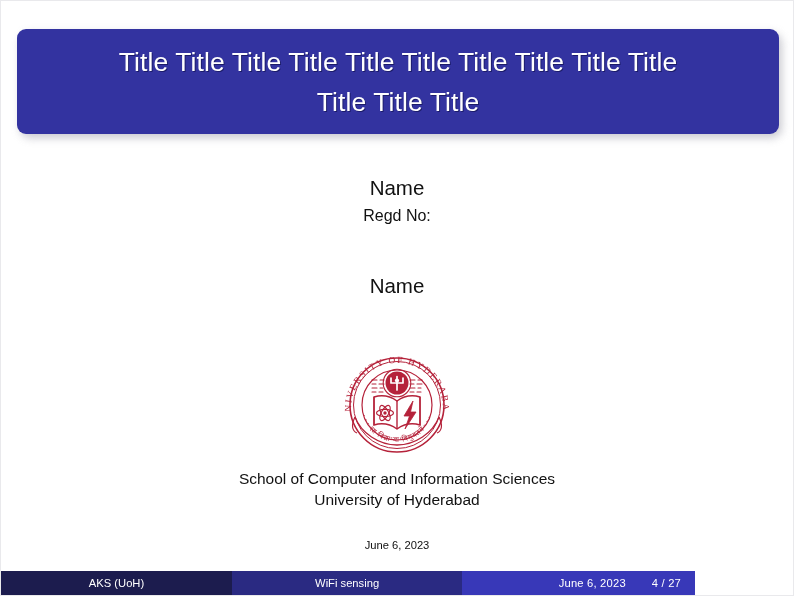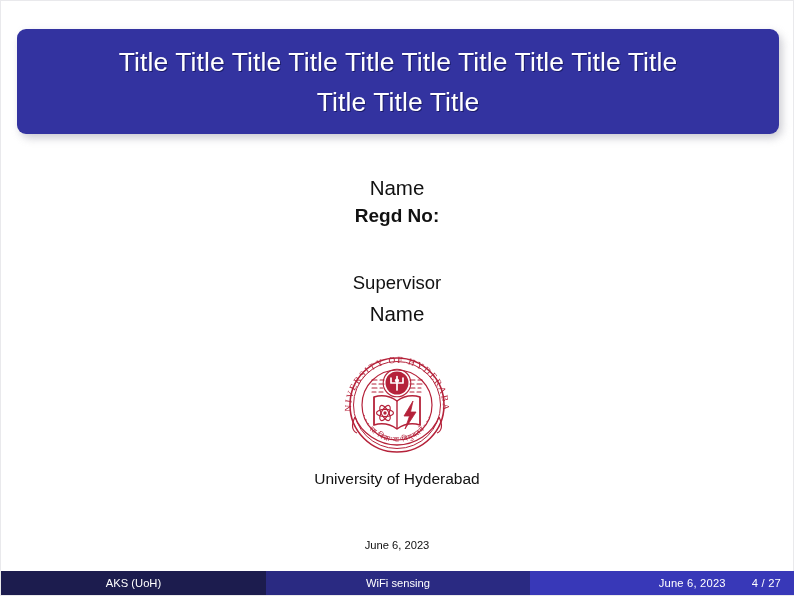--- a/index.html
+++ b/index.html
@@ -56,21 +56,21 @@
   }
 
   
   .author-block{
     position:absolute;
     left:0;right:0;top:172px;
     text-align:center;
     color:#111111;
   }
   .author-name{ font-size:20.5px; line-height:29px; }
-  .author-regd{ font-size:19px; line-height:27px;font-weight:bold; }
+  .author-regd{ font-size:16px; line-height:27px; }
 
   .supervisor-block{
     position:absolute;
     left:0;right:0;top:268px;
     text-align:center;
     color:#111111;
   }
   .supervisor-label{ font-size:18.5px; line-height:28px; }
   .supervisor-name{ font-size:20.5px; line-height:33px; }
 
@@ -98,21 +98,21 @@
     left:0;right:0;top:538px;
     text-align:center;
     font-size:11.2px;
     color:#111111;
   }
 
   
   .footer{
     position:absolute;
     left:0;bottom:0;
-    width:794px;height:24px;
+    width:694px;height:24px;
     display:flex;
     font-size:11.2px;
     color:#ffffff;
   }
   .foot-seg{
     display:flex;
     align-items:center;
     height:24px;
     box-sizing:border-box;
   }
@@ -149,21 +149,20 @@
 Title Title Title</div>
     </div>
   </div>
 
   <div class="author-block">
     <div class="author-name">Name</div>
     <div class="author-regd">Regd No:</div>
   </div>
 
   <div class="supervisor-block">
-    <div class="supervisor-label">Supervisor</div>
     <div class="supervisor-name">Name</div>
   </div>
 
   <div class="logo-wrap">
     <svg viewBox="0 0 124 112" xmlns="http://www.w3.org/2000/svg" fill="none" stroke="#b5223a" stroke-width="1.4">
       <defs>
         <path id="ringArc" d="M 16,62 A 46,46 0 0 1 108,62"></path>
         <path id="mottoArc" d="M 27,70 A 37,37 0 0 0 97,70"></path>
       </defs>
 
@@ -206,20 +205,21 @@
 
       <path d="M 78,54 L 69,69 L 74.5,69 L 70,82 L 81,65 L 75.5,65 Z" fill="#b5223a" stroke="#b5223a" stroke-width="0.8"></path>
 
       <path d="M 20,70 C 26,86 44,98 62,98 C 80,98 98,86 104,70" stroke="#b5223a" stroke-width="1.3" fill="none"></path>
       <path d="M 20,70 C 16,78 17,84 22,86" stroke="#b5223a" stroke-width="1.2" fill="none"></path>
       <path d="M 104,70 C 108,78 107,84 102,86" stroke="#b5223a" stroke-width="1.2" fill="none"></path>
     </svg>
   </div>
 
   <div class="institute">
+    <div class="institute-line1">School of Computer and Information Sciences</div>
     <div class="institute-line2">University of Hyderabad</div>
   </div>
 
   <div class="date-line">June 6, 2023</div>
 
   <div class="footer">
     <div class="foot-seg foot-left">
       <span>AKS  (UoH)</span>
     </div>
     <div class="foot-seg foot-mid">

